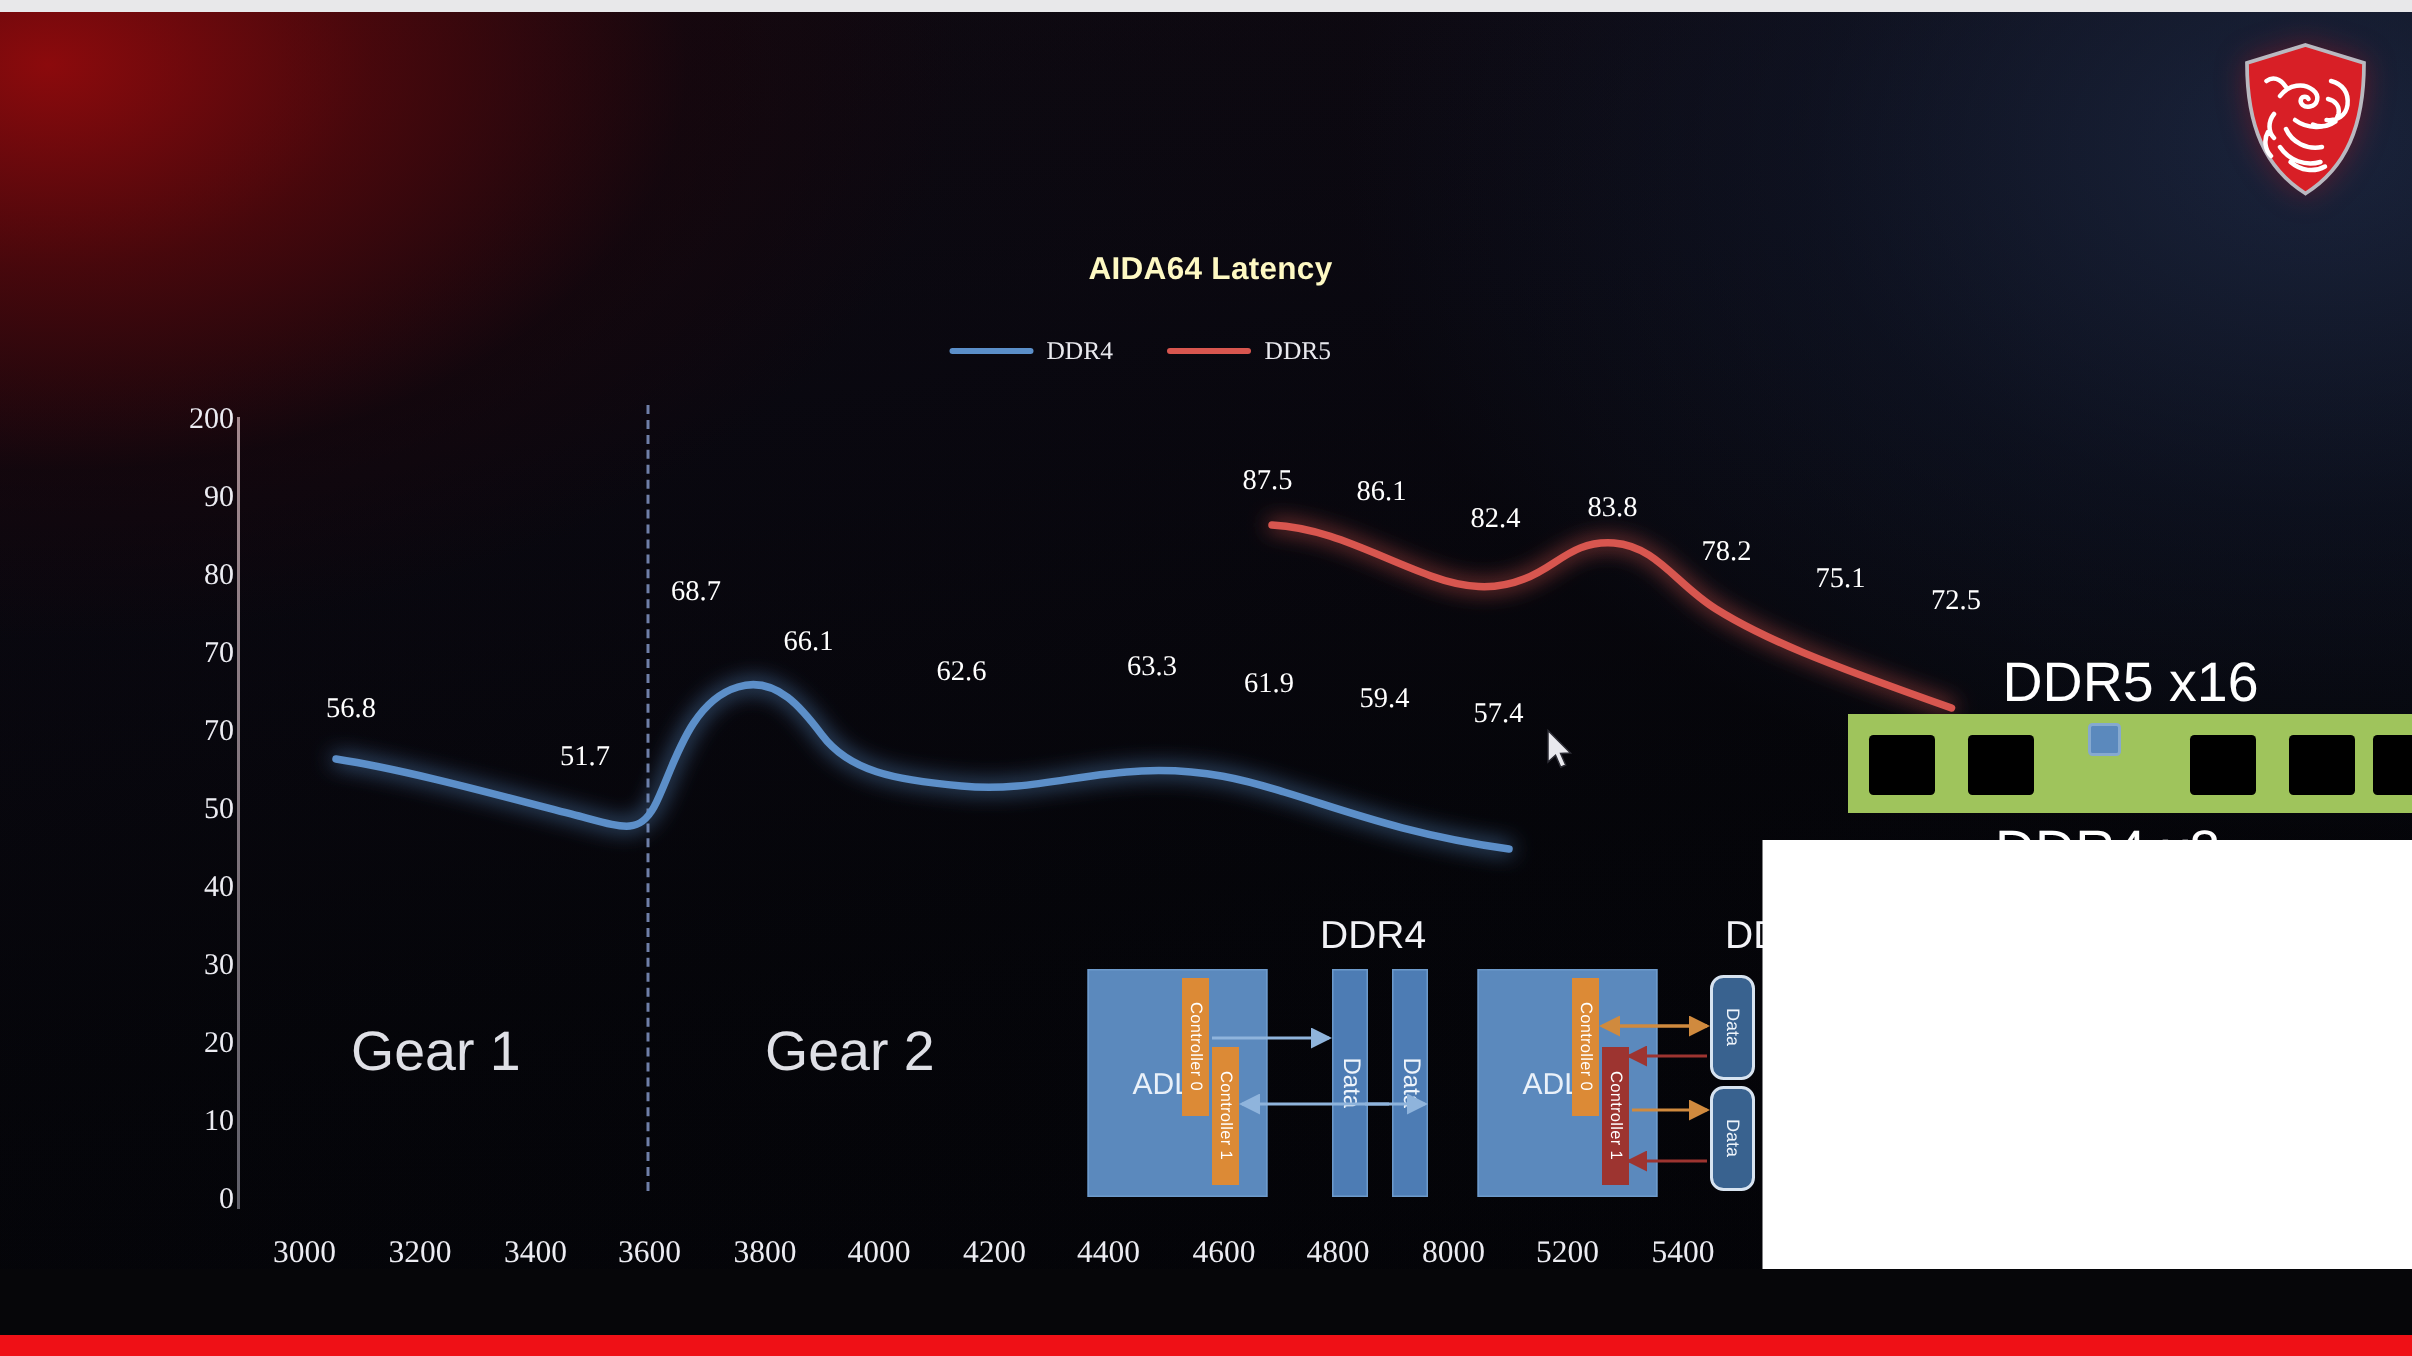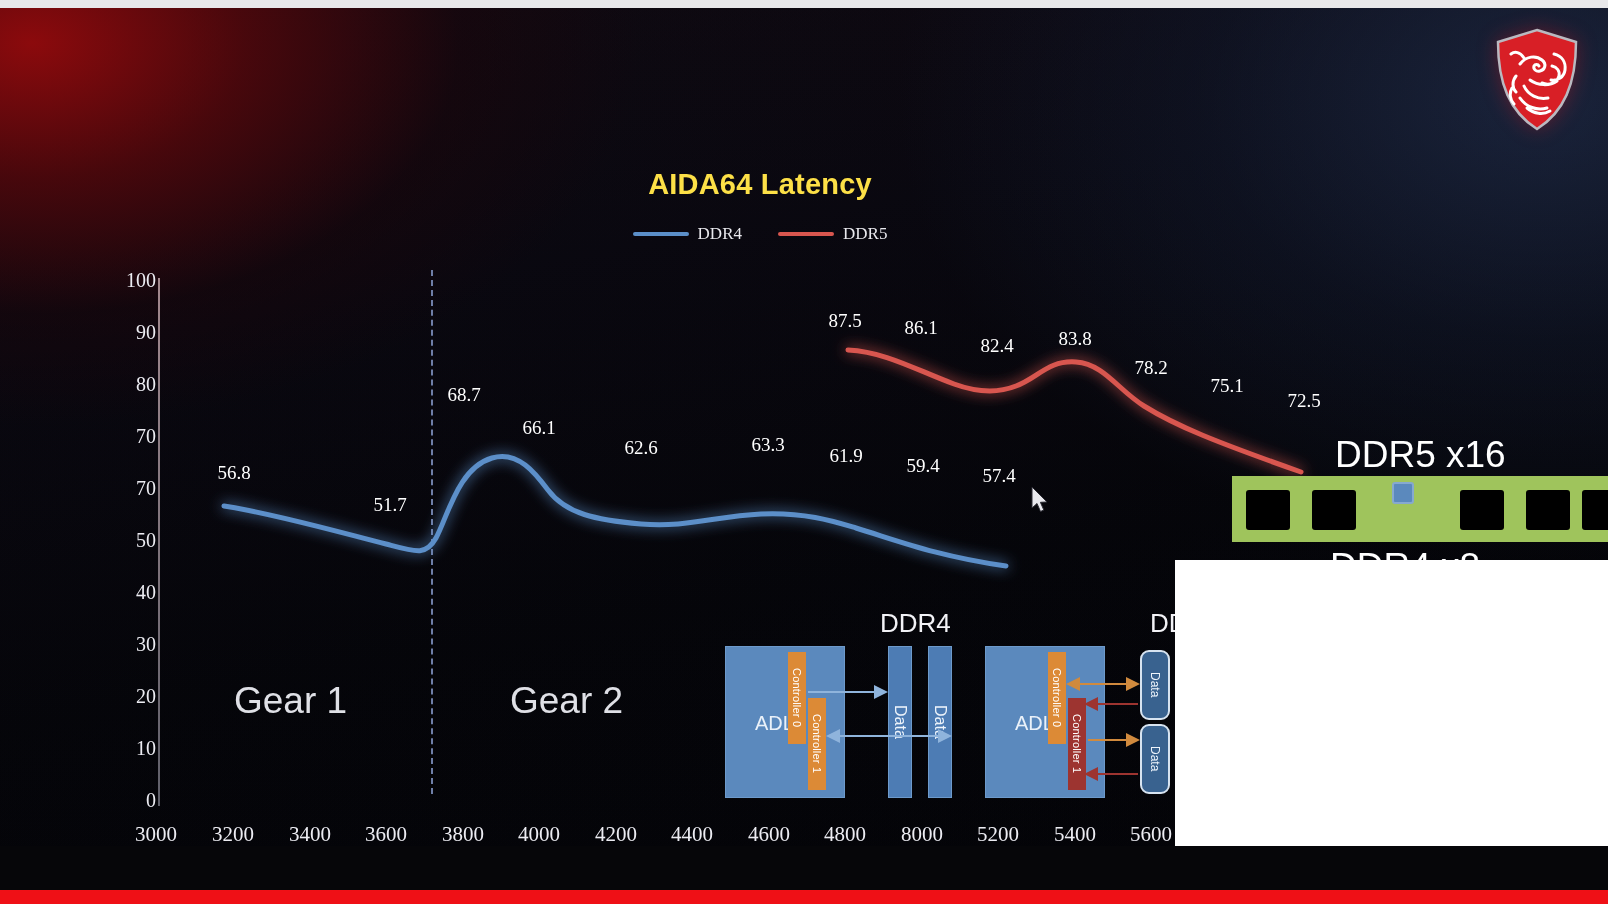--- a/index.html
+++ b/index.html
@@ -23,37 +23,37 @@
     color:#f1161b;font-family:"DejaVu Sans",sans-serif;font-weight:400;white-space:nowrap;
     text-shadow:0 0 22px rgba(230,20,25,0.65),0 0 48px rgba(200,15,20,0.38);}
 
   
   .msi-logo{position:absolute;right:28px;top:28px;width:86px;height:104px;}
   .msi-logo svg{display:block;width:86px;height:104px;
     filter:drop-shadow(0 0 10px rgba(220,20,30,0.35));}
 
   
   .chart-title{position:absolute;left:0;top:168px;width:1520px;text-align:center;
-    color:#fde047;font-size:29px;font-weight:bold;letter-spacing:.2px;}
+    color:#fef9c3;font-size:21px;font-weight:bold;letter-spacing:.2px;padding-left:47px;}
   .legend{position:absolute;left:0;top:224px;width:1520px;display:flex;justify-content:center;
     align-items:center;gap:36px;}
   .legend-item{display:flex;align-items:center;gap:9px;}
   .legend-swatch{display:block;width:56px;height:4px;border-radius:2px;}
   .legend-label{color:#e9e9ee;font-size:17px;font-family:"Liberation Serif",serif;}
 
   .plot{position:absolute;left:96px;top:266px;width:1360px;height:560px;}
   .yaxis-line{position:absolute;left:62px;top:12px;width:2px;height:528px;
     background:linear-gradient(180deg,rgba(210,180,185,.75),rgba(170,170,185,.55));}
   .ytick{position:absolute;right:0;width:58px;text-align:right;color:#ececf2;
     font-size:20px;font-family:"Liberation Serif",serif;transform:translateY(-50%);}
   .yticks{position:absolute;left:0;top:0;width:60px;height:552px;}
 
   .xticks{position:absolute;left:0;top:540px;width:1360px;height:40px;}
   .xtick{position:absolute;color:#ececf2;font-size:21px;font-family:"Liberation Serif",serif;
-    transform:translateX(-50%);white-space:nowrap;}
+    transform:translateX(-50%);white-space:nowrap;margin-left:47px;}
 
   .gear-divider{position:absolute;left:335px;top:4px;width:0;height:524px;
     border-left:2px dashed #6f7fa8;}
   .gear-label{position:absolute;color:#dfe0e6;font-size:37px;font-weight:400;
     font-family:"Liberation Sans",sans-serif;}
   .gear1{left:138px;top:414px;}
   .gear2{left:414px;top:414px;}
 
   .series-svg{position:absolute;left:0;top:0;width:1360px;height:552px;overflow:visible;}
   .dlabel{position:absolute;color:#fff;font-size:19px;font-family:"Liberation Serif",serif;
@@ -124,21 +124,21 @@
     </div>
     <div class="legend-item">
       <span class="legend-swatch" style="background:#d8564f"></span>
       <span class="legend-label">DDR5</span>
     </div>
   </div>
 
   <div class="plot">
 
     <div class="yticks">
-      <div class="ytick" style="top:14px">100</div>
+      <div class="ytick" style="top:14px">200</div>
       <div class="ytick" style="top:66px">90</div>
       <div class="ytick" style="top:118px">80</div>
       <div class="ytick" style="top:170px">70</div>
       <div class="ytick" style="top:222px">70</div>
       <div class="ytick" style="top:274px">50</div>
       <div class="ytick" style="top:326px">40</div>
       <div class="ytick" style="top:378px">30</div>
       <div class="ytick" style="top:430px">20</div>
       <div class="ytick" style="top:482px">10</div>
       <div class="ytick" style="top:534px">0</div>

